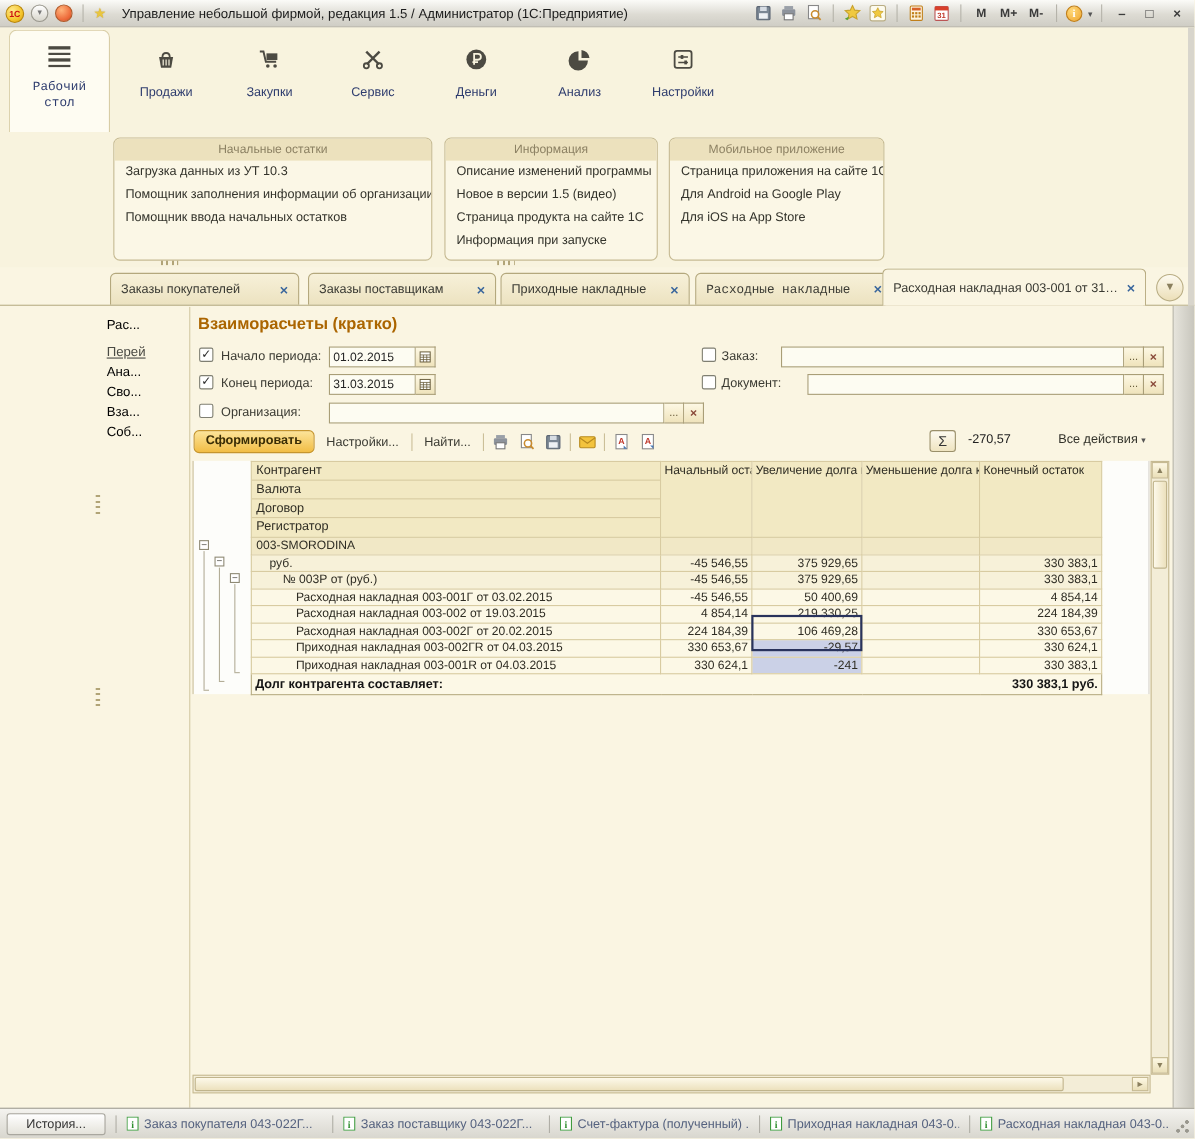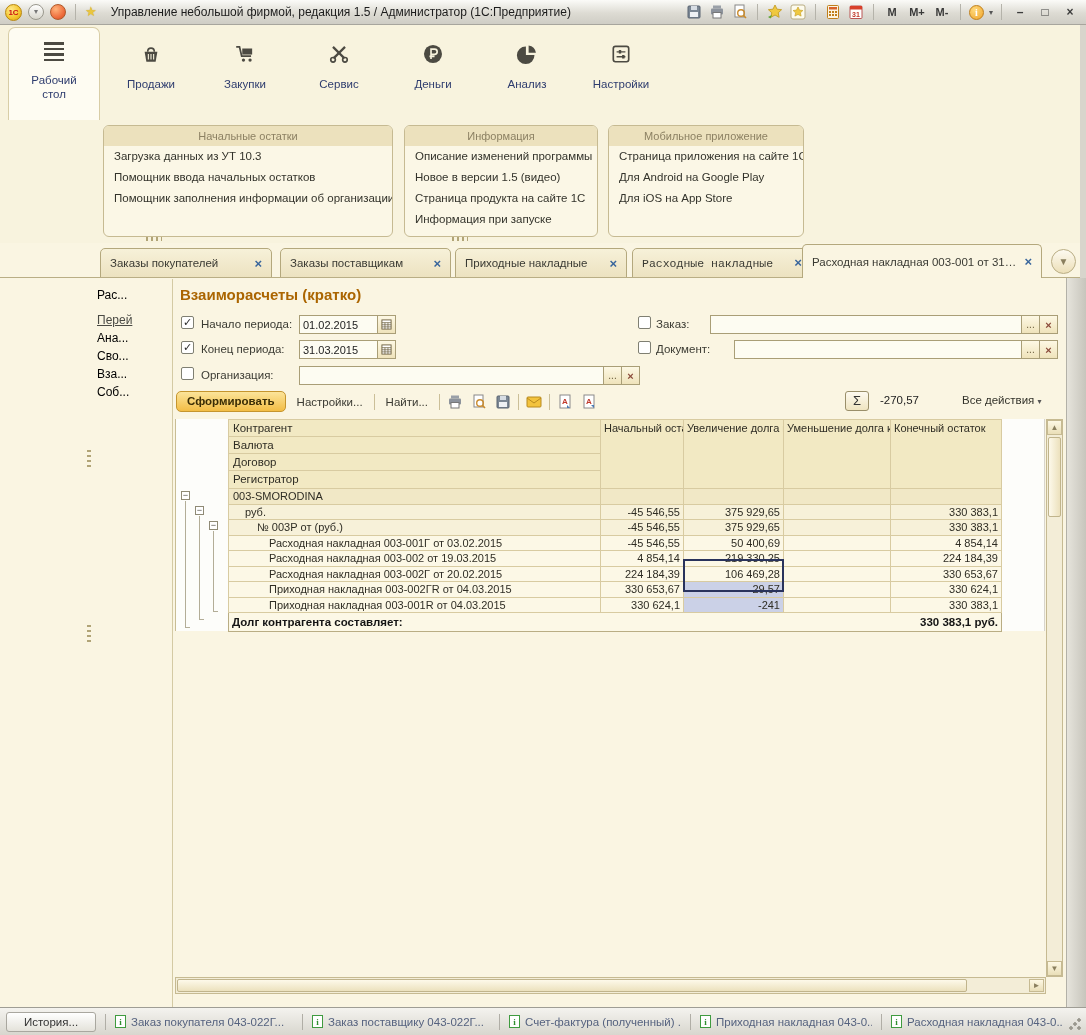--- a/index.html
+++ b/index.html
@@ -226,21 +226,21 @@
 </div>
 
 <div class="ribbon">
   <div class="desktop-tab">
     <div class="hamb">
         <div></div>
         <div></div>
         <div></div>
         <div></div>
       </div>
-    <div class="sec-label" style="width:60px;margin:12px auto;">Рабочий стол</div>
+    <div class="sec-label" style="width:60px;margin:12px auto;font-family:Liberation Mono, monospace;">Рабочий стол</div>
   </div>
   <div class="sections">
     <div class="section">
       <svg viewBox="0 0 20 20">
           <path d="M4.2 8 h11.6 l-1.6 9 h-8.4 Z" fill="#4c4a42"></path>
           <path d="M7 8 C7 3.6,13 3.6,13 8" fill="none" stroke="#4c4a42" stroke-width="1.5"></path>
           <path d="M7.6 10 v5 M10 10 v5 M12.4 10 v5" stroke="#f8f3de" stroke-width="1"></path>
         </svg>
       <div class="sec-label">Продажи</div>
     </div>
@@ -285,22 +285,22 @@
         </svg>
       <div class="sec-label">Настройки</div>
     </div>
   </div>
 </div>
 
 <div class="panels">
   <div class="panel" style="left:103px;width:290px;">
     <div class="panel-h">Начальные остатки</div>
     <div class="panel-item">Загрузка данных из УТ 10.3</div>
+    <div class="panel-item">Помощник заполнения информации об организации</div>
     <div class="panel-item">Помощник ввода начальных остатков</div>
-    <div class="panel-item">Помощник заполнения информации об организации</div>
   </div>
   <div class="panel" style="left:404px;width:194px;">
     <div class="panel-h">Информация</div>
     <div class="panel-item">Описание изменений программы</div>
     <div class="panel-item">Новое в версии 1.5 (видео)</div>
     <div class="panel-item">Страница продукта на сайте 1С</div>
     <div class="panel-item">Информация при запуске</div>
   </div>
   <div class="panel" style="left:608px;width:196px;">
     <div class="panel-h">Мобильное приложение</div>

